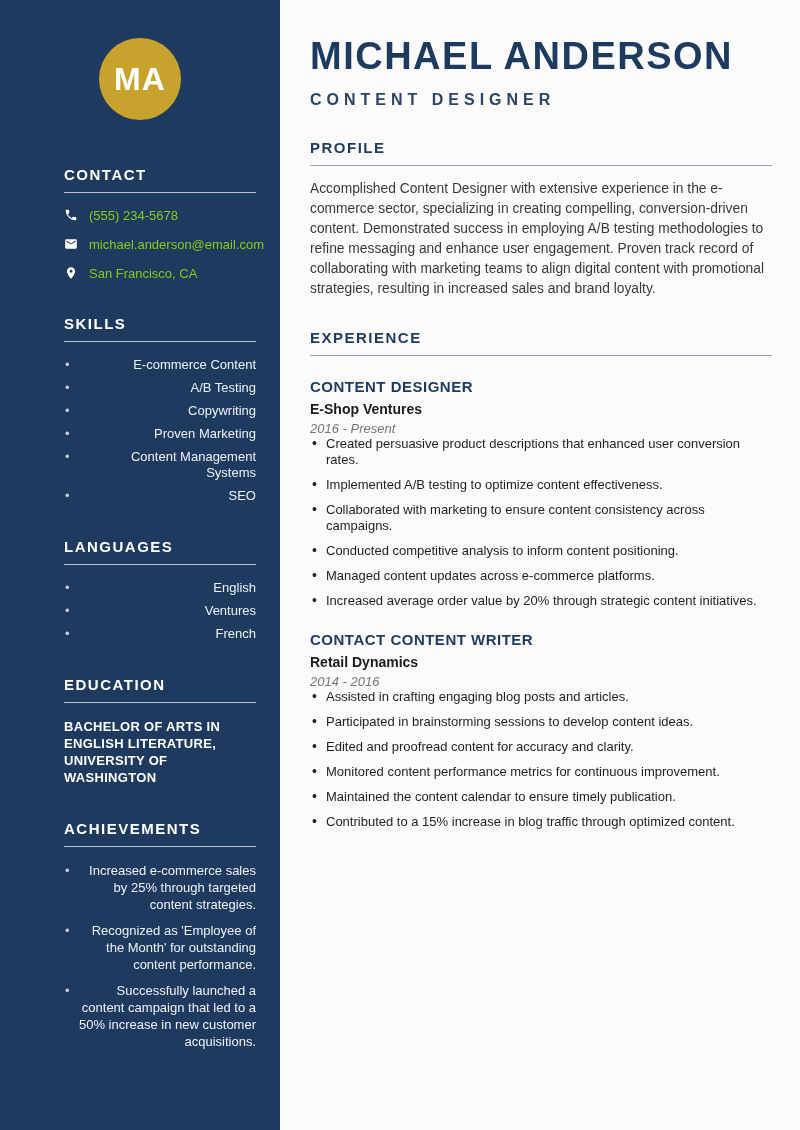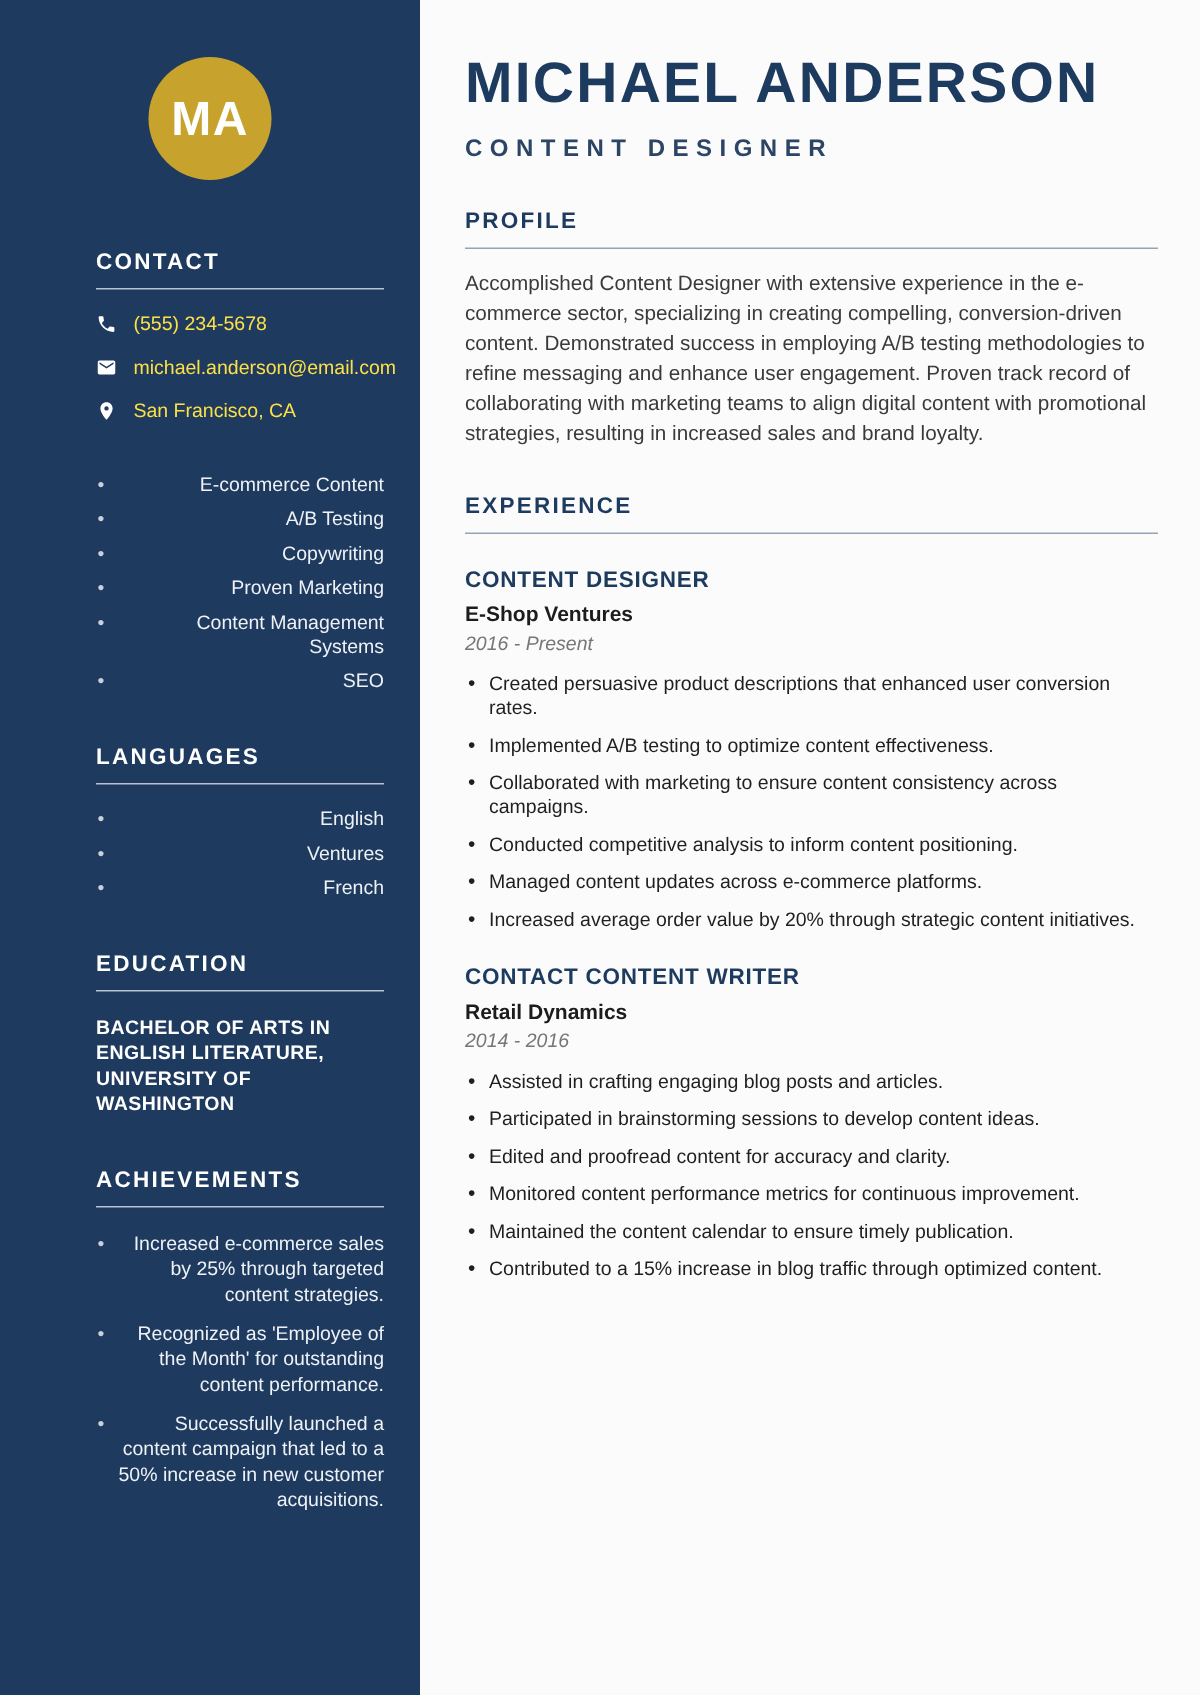--- a/index.html
+++ b/index.html
@@ -27,22 +27,22 @@
     font-size: 32px; font-weight: bold; color: #ffffff; letter-spacing: 1px;
   }
   .s-section { margin-bottom: 34px; margin-left: 40px; }
   .s-title {
     font-size: 15px; font-weight: bold; letter-spacing: 1.5px;
     padding-bottom: 9px; margin-bottom: 15px;
     border-bottom: 1px solid #b9c2cf;
     color: #ffffff;
   }
   .c-row {
-    display: flex; align-items: center; gap: 11px;
-    font-size: 13px; margin-bottom: 14px; color: #fde047;
+    display: flex; align-items: flex-start; gap: 11px;
+    font-size: 13px; margin-bottom: 14px; color: #84cc16;
   }
   .c-row .ico { flex: 0 0 auto; display: flex; align-items: center; }
   .s-list { list-style: none; }
   .s-list li {
     font-size: 13px; line-height: 16px; margin-bottom: 7px;
     padding-left: 14px; position: relative; color: #eef1f5; text-align: right;
   }
   .s-list.wrap li { line-height: 17px; margin-bottom: 9px; }
   .s-list li::before {
     content: "\2022"; position: absolute; left: 1px; top: 0;
@@ -68,21 +68,21 @@
     color: #1d3a5f; font-size: 15px; font-weight: bold; letter-spacing: 1.5px;
   }
   .m-rule { border: none; border-top: 1px solid #97a3b3; margin: 9px 0 0 0; }
   .profile-text {
     margin-top: 13px; font-size: 13.8px; line-height: 20px; color: #3a3a3a;
   }
   .job { margin-top: 22px; }
   .job-role { color: #1d3a5f; font-size: 15px; font-weight: bold; letter-spacing: 0.5px; }
   .job-company { font-size: 14px; font-weight: bold; color: #1c1c1c; margin-top: 6px; }
   .job-dates { font-size: 13px; font-style: italic; color: #767676; margin-top: 4px; }
-  .job-bullets { list-style: none; margin-top: 12px; }
+  .job-bullets { list-style: none; margin-top: 0; }
   .job-bullets li {
     font-size: 13px; color: #1f1f1f; margin-bottom: 9px;
     padding-left: 16px; position: relative; line-height: 16px;
   }
   .job-bullets li::before {
     content: "\2022"; position: absolute; left: 2px; top: -1px;
     color: #1f1f1f; font-size: 14px;
   }
 </style>
 </head>
@@ -121,20 +121,21 @@
         <span class="ico">
           <svg width="14" height="14" viewBox="0 0 24 24" fill="#ffffff">
               <path d="M12 2C8.13 2 5 5.13 5 9c0 5.25 7 13 7 13s7-7.75 7-13c0-3.87-3.13-7-7-7zm0 9.5a2.5 2.5 0 1 1 0-5 2.5 2.5 0 0 1 0 5z"></path>
             </svg>
         </span>
         <span>San Francisco, CA</span>
       </div>
     </section>
 
     <section class="s-section">
+      <div class="s-title">SKILLS</div>
       <ul class="s-list">
         <li>E-commerce Content</li>
         <li>A/B Testing</li>
         <li>Copywriting</li>
         <li>Proven Marketing</li>
         <li>Content Management Systems</li>
         <li>SEO</li>
       </ul>
     </section>
 

